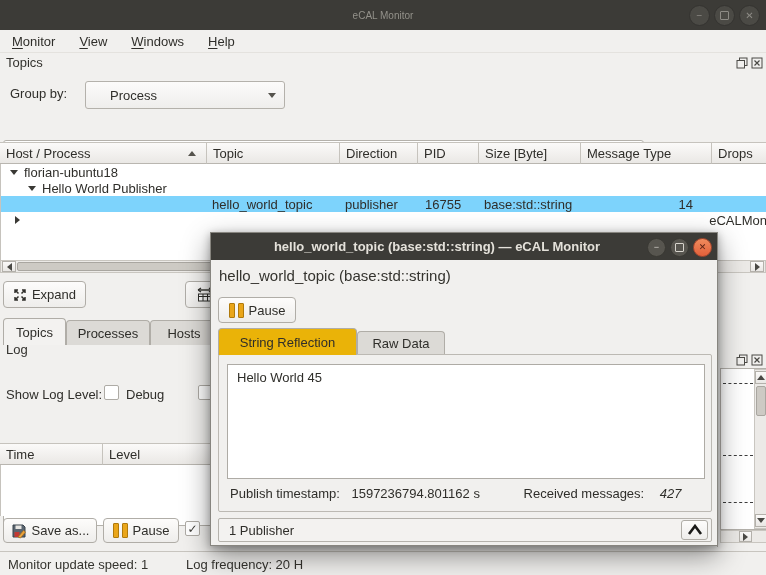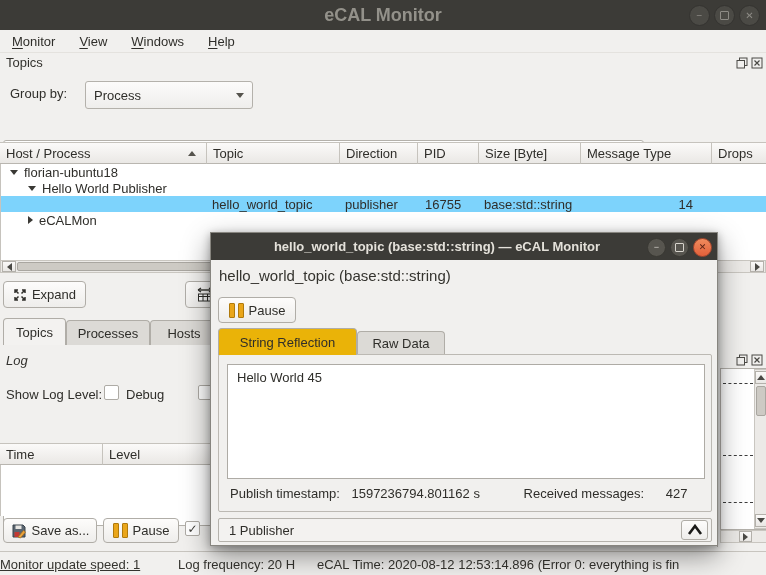--- a/index.html
+++ b/index.html
@@ -10,21 +10,21 @@
     font-size:13px;color:#2f2e2a;
     -webkit-font-smoothing:antialiased;
   }
   .abs{position:absolute;}
 
   
   .titlebar{
     left:0;top:0;width:766px;height:30px;background:#3c3b37;
     display:flex;align-items:center;justify-content:center;
   }
-  .titlebar .title{font-weight:bold;font-size:18px;color:#93918a;}
+  .titlebar .title{font-weight:normal;font-size:10px;color:#93918a;}
   .winbtns{position:absolute;right:6px;top:5px;display:flex;gap:4px;}
   .wbtn{width:19px;height:19px;border-radius:50%;display:flex;align-items:center;justify-content:center;
     font-size:10px;line-height:1;}
   .wbtn.inactive{background:#4b4a45;border:1px solid #343330;color:#8d8b85;}
   .wbtn.active{background:#57554f;border:1px solid #3a3934;color:#d6d3cc;}
   .wbtn.close-active{background:linear-gradient(#f08b5d,#e2603a);border:1px solid #a8482f;color:#5a2315;font-weight:bold;}
   .maxglyph{width:7px;height:7px;border:1.5px solid currentColor;border-radius:1px;}
 
   
   .menubar{left:0;top:30px;width:766px;height:22px;background:#f1f0ee;display:flex;align-items:center;gap:0;
@@ -33,21 +33,21 @@
   .menu-item u{text-decoration:underline;text-underline-offset:2px;}
 
   
   .dock-title{color:#33322e;}
   .dock-icons{display:flex;gap:3px;}
   .dock-icon{width:12px;height:12px;display:block;}
 
   
   .combo{
     background:linear-gradient(#fcfbfa,#efeeec);border:1px solid #b4b1ab;border-radius:3px;
-    display:flex;align-items:center;padding:0 8px;position:relative;color:#2f2e2a;
+    display:flex;align-items:center;padding:0 24px;position:relative;color:#2f2e2a;
   }
   .combo .arrow{position:absolute;right:8px;top:50%;margin-top:-2px;width:0;height:0;
     border-left:4px solid transparent;border-right:4px solid transparent;border-top:5px solid #55534d;}
   .tfield{
     background:#fff;border:1px solid #b4b1ab;border-radius:3px;display:flex;align-items:center;
     padding:0 6px;color:#2f2e2a;position:relative;
   }
   .tfield input{border:none;outline:none;background:transparent;width:100%;
     font:13px "Liberation Sans","DejaVu Sans",sans-serif;color:#2f2e2a;}
   .tfield input::placeholder{color:#9b9893;}
@@ -215,21 +215,21 @@
       <span>Hello World Publisher</span>
     </div>
     <div class="trow" style="background:#7dd3fc;">
       <span class="cell" style="width:207px;"></span>
       <span class="cell" style="width:133px;padding-left:4px;">hello_world_topic</span>
       <span class="cell" style="width:78px;padding-left:4px;">publisher</span>
       <span class="cell" style="width:61px;padding-left:6px;">16755</span>
       <span class="cell" style="width:131px;padding-left:4px;">base:std::string</span>
       <span class="cell" style="width:102px;padding-right:20px;text-align:right;">14</span>
     </div>
-    <div class="trow" style="padding-left:27px;">
+    <div class="trow" style="padding-left:14px;justify-content:space-between;">
       <span class="tw-right"></span>
       <span>eCALMon</span>
     </div>
   </div>
 
   <div class="abs sb-trough" style="left:0;top:260px;width:766px;height:13px;">
     <div class="abs sb-btn" style="left:1px;top:0;width:14px;height:11px;">
         <span class="arr left"></span>
       </div>
     <div class="abs sb-thumb" style="left:16px;top:1px;width:690px;height:9px;"></div>
@@ -261,21 +261,21 @@
   <div class="abs tab on" style="left:3px;top:318px;width:63px;height:27px;">
       <span>Topics</span>
     </div>
   <div class="abs tab off" style="left:66px;top:320px;width:84px;height:25px;text-align:right;">
       <span>Processes</span>
     </div>
   <div class="abs tab off" style="left:150px;top:320px;width:68px;height:25px;">
       <span>Hosts</span>
     </div>
 
-  <div class="abs dock-title" style="left:6px;top:353px;font-style:italic;">Log</div>
+  <div class="abs dock-title" style="left:6px;top:342px;">Log</div>
 
   <div class="abs" style="left:6px;top:387px;">Show Log Level:</div>
   <div class="abs checkbox" style="left:104px;top:385px;"></div>
   <div class="abs" style="left:126px;top:387px;">Debug</div>
   <div class="abs checkbox" style="left:198px;top:385px;"></div>
 
   <div class="abs tfield" style="left:3px;top:411px;width:260px;height:27px;">
     <input placeholder="Filter" style="">
   </div>
 
@@ -335,23 +335,22 @@
       </div>
     </div>
     <div class="abs sb-trough" style="left:2px;top:178px;width:47px;height:13px;">
       <div class="abs sb-btn" style="right:14px;top:0;width:13px;height:11px;">
           <span class="arr right"></span>
         </div>
     </div>
   </div>
 
   <div class="abs statusbar">
-    <span style="width:163px;text-decoration:underline;">Monitor update speed: 1</span>
+    <span style="margin-left:8px;width:163px;">Monitor update speed: 1</span>
     <span style="margin-left:15px;width:124px;">Log frequency: 20 H</span>
-    <span style="margin-left:15px;flex:1;">eCAL Time: 2020-08-12 12:53:14.896 (Error 0: everything is fin</span>
   </div>
 
   <div class="abs dialog">
     <div class="dlg-titlebar">
       <div class="title">hello_world_topic (base:std::string) — eCAL Monitor</div>
       <div class="dlg-winbtns">
         <div class="wbtn active">−</div>
         <div class="wbtn active">
             <span class="maxglyph"></span>
           </div>
@@ -377,21 +376,21 @@
       </div>
 
     <div class="pane">
       <div class="whitebox">
         <span>Hello World 45</span>
       </div>
       <div class="abs" style="left:11px;top:131px;white-space:nowrap;">
         <span>Publish timestamp:</span>
         <span style="margin-left:8px;">1597236794.801162 s</span>
         <span style="margin-left:40px;">Received messages:</span>
-        <span style="margin-left:18px;">427</span>
+        <span style="margin-left:12px;font-style:italic;">427</span>
       </div>
     </div>
 
     <div class="pubbar">
       <span>1 Publisher</span>
       <div class="chev-btn">
         <svg width="16" height="12" viewBox="0 0 16 12">
           <path d="M2 10 L8 2 L14 10" fill="none" stroke="#1a1a18" stroke-width="2.6"></path>
         </svg>
       </div>

